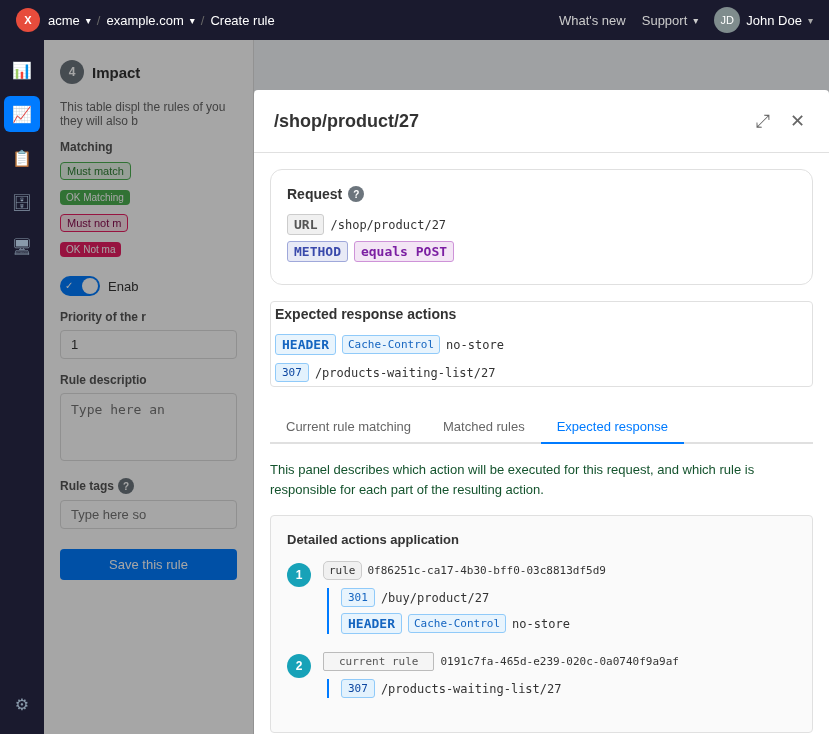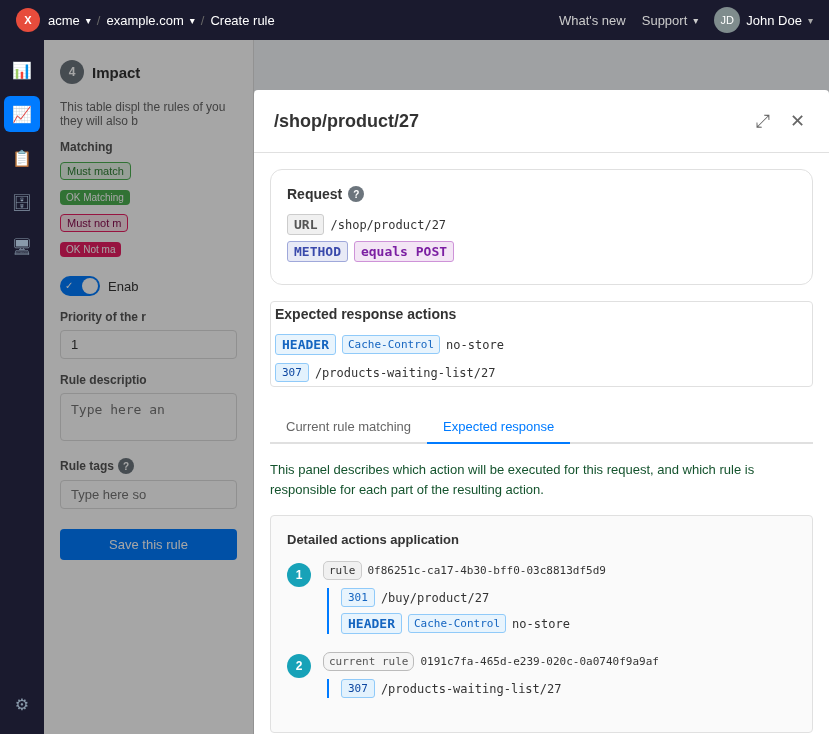--- a/index.html
+++ b/index.html
@@ -62,21 +62,21 @@
     .toggle-row { display: flex; align-items: center; gap: 8px; margin-top: 16px; }
     .toggle { width: 40px; height: 20px; background: #007bff; border-radius: 10px; position: relative; cursor: pointer; }
     .toggle::after { content: ''; width: 16px; height: 16px; background: white; border-radius: 50%; position: absolute; top: 2px; right: 2px; }
     .toggle-check { font-size: 10px; color: white; position: absolute; left: 5px; top: 4px; }
     .toggle-label { font-size: 13px; color: #333; }
 
     .priority-label { font-size: 12px; font-weight: 600; color: #555; margin-top: 14px; margin-bottom: 6px; }
     .priority-input { width: 100%; border: 1px solid #ddd; border-radius: 4px; padding: 6px 10px; font-size: 13px; color: #333; background: white; }
 
     .rule-desc-label { font-size: 12px; font-weight: 600; color: #555; margin-top: 14px; margin-bottom: 6px; }
-    .rule-desc-textarea { width: 100%; border: 1px solid #ddd; border-radius: 4px; padding: 8px 10px; font-size: 13px; color: #aaa; background: white; height: 48px; resize: none; }
+    .rule-desc-textarea { width: 100%; border: 1px solid #ddd; border-radius: 4px; padding: 8px 10px; font-size: 13px; color: #aaa; background: white; height: 68px; resize: none; }
 
     .rule-tags-label { font-size: 12px; font-weight: 600; color: #555; margin-top: 14px; margin-bottom: 6px; display: flex; align-items: center; gap: 4px; }
     .rule-tags-input { width: 100%; border: 1px solid #ddd; border-radius: 4px; padding: 6px 10px; font-size: 13px; color: #aaa; background: white; }
 
     .save-btn { margin-top: 20px; background: #007bff; color: #ffffff; border: none; border-radius: 4px; padding: 8px 16px; font-size: 13px; cursor: pointer; width: 100%; font-weight: 500; }
 
     
     .modal-overlay {
       position: absolute; top: 0; left: 0; right: 0; bottom: 0;
       background: rgba(0,0,0,0.35); z-index: 200;
@@ -127,21 +127,21 @@
     
     .detailed-section { border: 1px solid #e0e0e0; border-radius: 4px; padding: 16px; background: #fafafa; }
     .detailed-title { font-size: 13px; font-weight: 600; color: #333; margin-bottom: 14px; }
 
     .action-item { display: flex; gap: 12px; margin-bottom: 18px; align-items: flex-start; }
     .action-num { width: 24px; height: 24px; border-radius: 50%; background: #17a2b8; color: white; display: flex; align-items: center; justify-content: center; font-size: 12px; font-weight: bold; flex-shrink: 0; margin-top: 2px; }
     .action-content { flex: 1; }
     .action-rule-line { display: flex; align-items: center; gap: 6px; margin-bottom: 8px; }
     .rule-label { font-family: monospace; font-size: 11px; color: #333; background: #f0f0f0; border: 1px solid #ccc; border-radius: 5px; padding: 2px 5px; }
     .rule-id { font-family: monospace; font-size: 11px; color: #333; }
-    .current-rule-badge { font-family: monospace; font-size: 11px; color: #555; background: #f5f5f5; border: 1px solid #bbb; border-radius: 7px; padding: 2px 5px; }
+    .current-rule-badge { font-family: monospace; font-size: 11px; color: #555; background: #f5f5f5; border: 1px solid #bbb; border-radius: 2px; padding: 2px 15px; }
 
     .action-details { border-left: 2px solid #007bff; padding-left: 12px; display: flex; flex-direction: column; gap: 6px; margin-left: 4px; }
     .action-redirect { display: flex; align-items: center; gap: 6px; }
     .action-header-row { display: flex; align-items: center; gap: 6px; }
     .plain-text { font-family: monospace; font-size: 12px; color: #333; }
 
     .chevron { font-size: 10px; color: #aaa; }
 
     
     .dropdown-arrow::after { content: '▾'; margin-left: 3px; font-size: 10px; }
@@ -275,20 +275,21 @@
           <span class="plain-text">no-store</span>
         </div>
         <div class="action-redirect">
           <span class="badge-307">307</span>
           <span class="plain-text">/products-waiting-list/27</span>
         </div>
       </div>
 
       <div class="tabs">
         <div class="tab">Current rule matching</div>
+        <div class="tab">Matched rules</div>
         <div class="tab active">Expected response</div>
       </div>
 
       <div class="tab-content">
         <div class="tab-desc">This panel describes which action will be executed for this request, and which rule is responsible for each part of the resulting action.</div>
 
         <div class="detailed-section">
           <div class="detailed-title">Detailed actions application</div>
 
           <div class="action-item">

